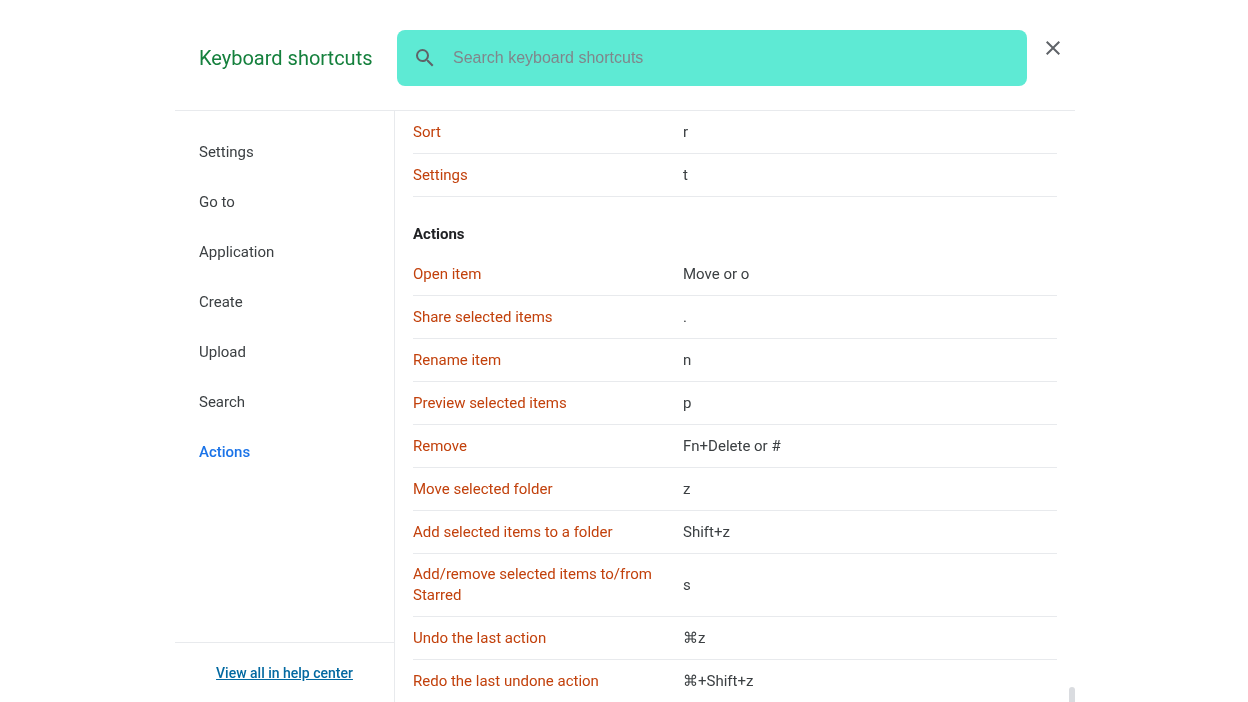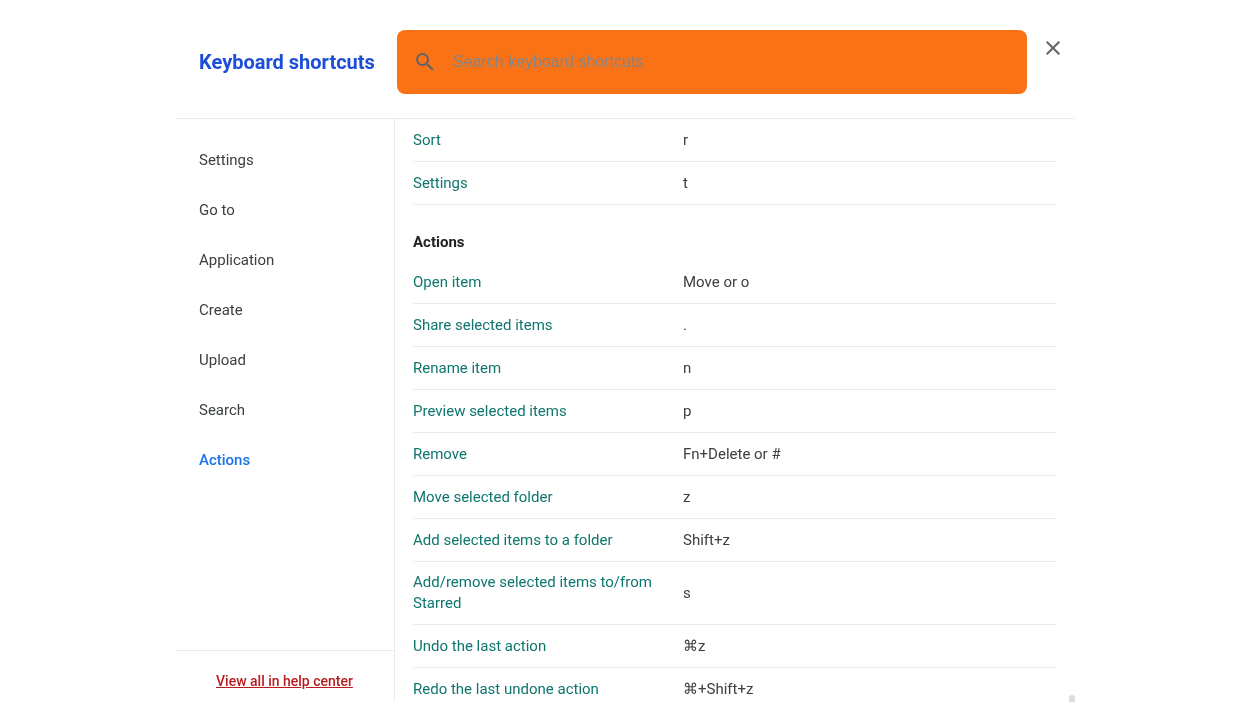--- a/index.html
+++ b/index.html
@@ -28,33 +28,33 @@
     
     .header {
       display: flex;
       align-items: center;
       padding: 30px 24px 24px 24px;
       border-bottom: 1px solid #e8eaed;
     }
     
     .title {
       font-size: 20px;
-      font-weight: 700;
-      color: #1d4ed8;
+      font-weight: 400;
+      color: #15803d;
       width: 198px;
       flex-shrink: 0;
     }
     
     .search-container {
       flex: 1;
       display: flex;
       align-items: center;
-      background: #f97316;
+      background: #5eead4;
       border-radius: 8px;
-      height: 64px;
+      height: 56px;
       padding: 0 16px;
       margin-right: 24px;
     }
     
     .search-icon-wrap {
       color: #5f6368;
       display: flex;
       align-items: center;
       margin-right: 16px;
     }
@@ -116,21 +116,21 @@
       font-weight: 500;
     }
     
     .footer-link-wrap {
       border-top: 1px solid #e8eaed;
       padding: 20px 24px;
       text-align: center;
     }
     
     .footer-link {
-      color: #b91c1c;
+      color: #0369a1;
       font-size: 14px;
       text-decoration: underline;
       font-weight: 500;
       cursor: pointer;
     }
     
     .content {
       flex: 1;
       overflow-y: auto;
       padding: 0 18px 0 18px;
@@ -146,21 +146,21 @@
     }
     
     .shortcut-row:last-child {
       border-bottom: none;
     }
     
     .shortcut-action {
       width: 270px;
       flex-shrink: 0;
       font-size: 15px;
-      color: #0f766e;
+      color: #c2410c;
       line-height: 1.4;
       padding-right: 16px;
     }
     
     .shortcut-keys {
       font-size: 15px;
       color: #3c4043;
     }
     
     .section-header {

